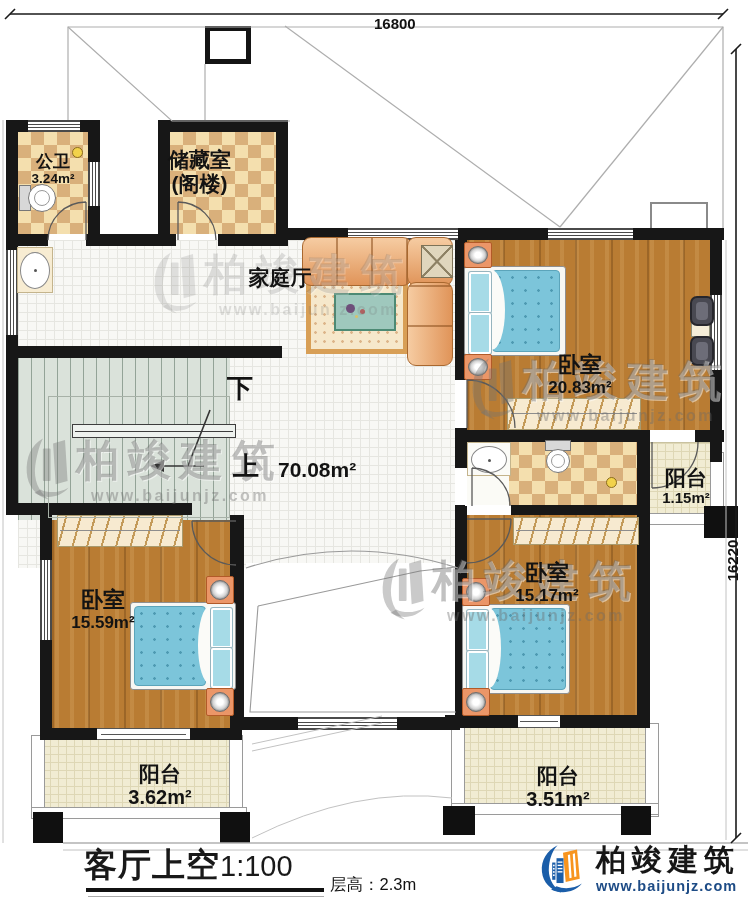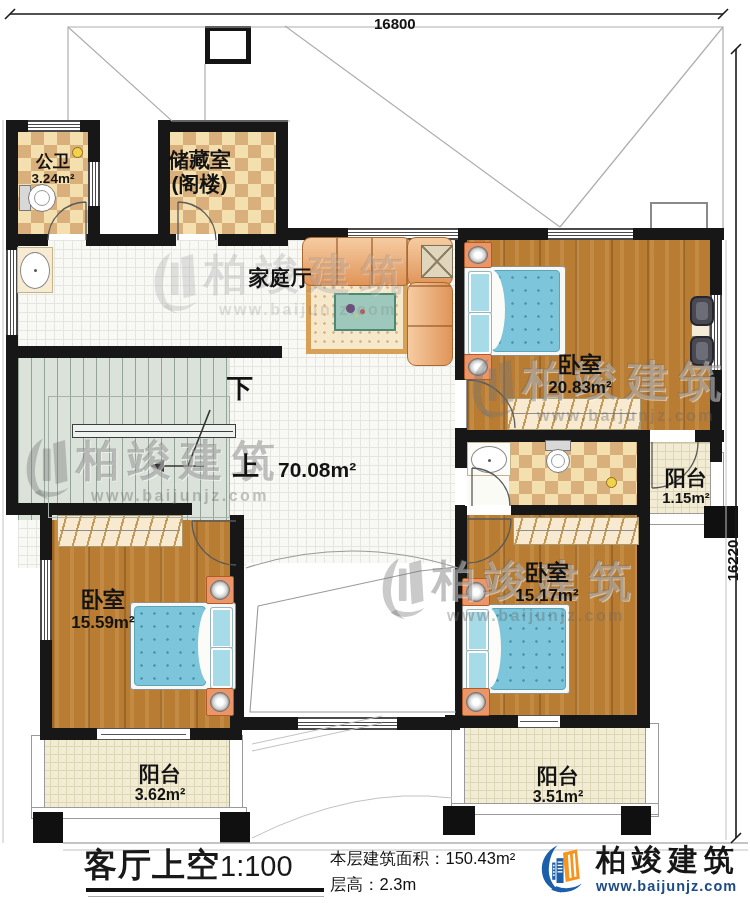--- a/index.html
+++ b/index.html
@@ -67,21 +67,21 @@
   .bowl::after{content:"";position:absolute;inset:18%;border:1px solid #999;border-radius:50%}
   .counter{position:absolute;z-index:50;background:#f7ecd2;border:1px solid #c4b48c}
   .basin{position:absolute;z-index:51;background:#fff;border:1.5px solid #888;border-radius:50%}
   .basin::after{content:"";position:absolute;left:46%;top:46%;width:3px;height:3px;border-radius:50%;background:#555}
   .lamp{position:absolute;z-index:52;width:9px;height:9px;border-radius:50%;background:#f2d24b;border:1.5px solid #8a6d1f}
   .rail{position:absolute;z-index:54;background:#eef2ee;border:1.5px solid #3d3d3d;box-sizing:border-box}
   .rail::after{content:"";position:absolute;left:2px;right:2px;top:46%;height:1.5px;background:#3d3d3d}
   .stinner{position:absolute;z-index:51;border:1px solid #a7b1a7}
   
   .rlabel{position:absolute;z-index:80;text-align:center;font-weight:bold;color:#131313;line-height:1.12;white-space:nowrap}
-  .s13{font-size:13.5px}.s15{font-size:15px}.s16{font-size:16px}.s17{font-size:17px}
+  .s13{font-size:13.5px}.s15{font-size:15px}.s16{font-size:20px}.s17{font-size:17px}
   .s19{font-size:21px}.s21{font-size:21px}.s22{font-size:22px}
   .s24{font-size:24px;letter-spacing:2px}.s26{font-size:26px}
   .dim{position:absolute;z-index:85;font-size:15px;font-weight:bold;color:#111;white-space:nowrap}
   
   .wm{position:absolute;z-index:72;display:flex;align-items:center;gap:2px;pointer-events:none}
   .wm svg{width:52px;height:68px;fill:rgba(115,115,115,.38)}
   .wmt{display:flex;flex-direction:column;align-items:center}
   .wm-zh{font-size:43px;font-weight:bold;letter-spacing:9px;color:rgba(108,108,108,.42);
          text-shadow:1px 1px 0 rgba(255,255,255,.5);white-space:nowrap}
   .wm-url{font-size:16px;font-weight:bold;letter-spacing:2.5px;color:rgba(108,108,108,.40);margin-top:-3px;white-space:nowrap}
@@ -377,23 +377,20 @@
   </div>
   <div class="dim" style="left:702px;top:552px;width:60px;text-align:center;transform:rotate(-90deg)">
     <span>16220</span>
   </div>
 
   <div class="ft" style="left:84px;top:843px">
     <span class="ft-title">客厅上空</span><span class="ft-scale">1:100</span>
   </div>
   <div class="ft-line1" style="left:86px;top:888px;width:238px;height:4px"></div>
   <div class="ft-line2" style="left:88px;top:896px;width:236px;height:1px"></div>
-  <div class="ft ft-stat" style="left:330px;top:848px">
-    <span>本层建筑面积：</span><span>150.43m²</span>
-  </div>
   <div class="ft ft-stat" style="left:330px;top:874px">
     <span>层高：</span><span>2.3m</span>
   </div>
   <div class="logo" style="left:536px;top:842px">
     <svg viewBox="0 0 100 100">
       <path d="M40 6 C20 16 9 34 11 55 C13 75 27 89 47 94 C29 81 22 64 24 45 C26 28 31 15 40 6 Z" fill="#1b5ea9"></path>
       <path d="M28 88 C46 97 72 94 85 77 C72 86 52 88 38 82 Z" fill="#1b5ea9"></path>
       <path d="M50 20 L76 14 L81 68 L55 74 Z" fill="#f7941e"></path>
       <path d="M59 24 L63 23 L66 66 L62 67 Z" fill="#fff"></path>
       <path d="M68 22 L72 21 L75 64 L71 65 Z" fill="#fff"></path>

